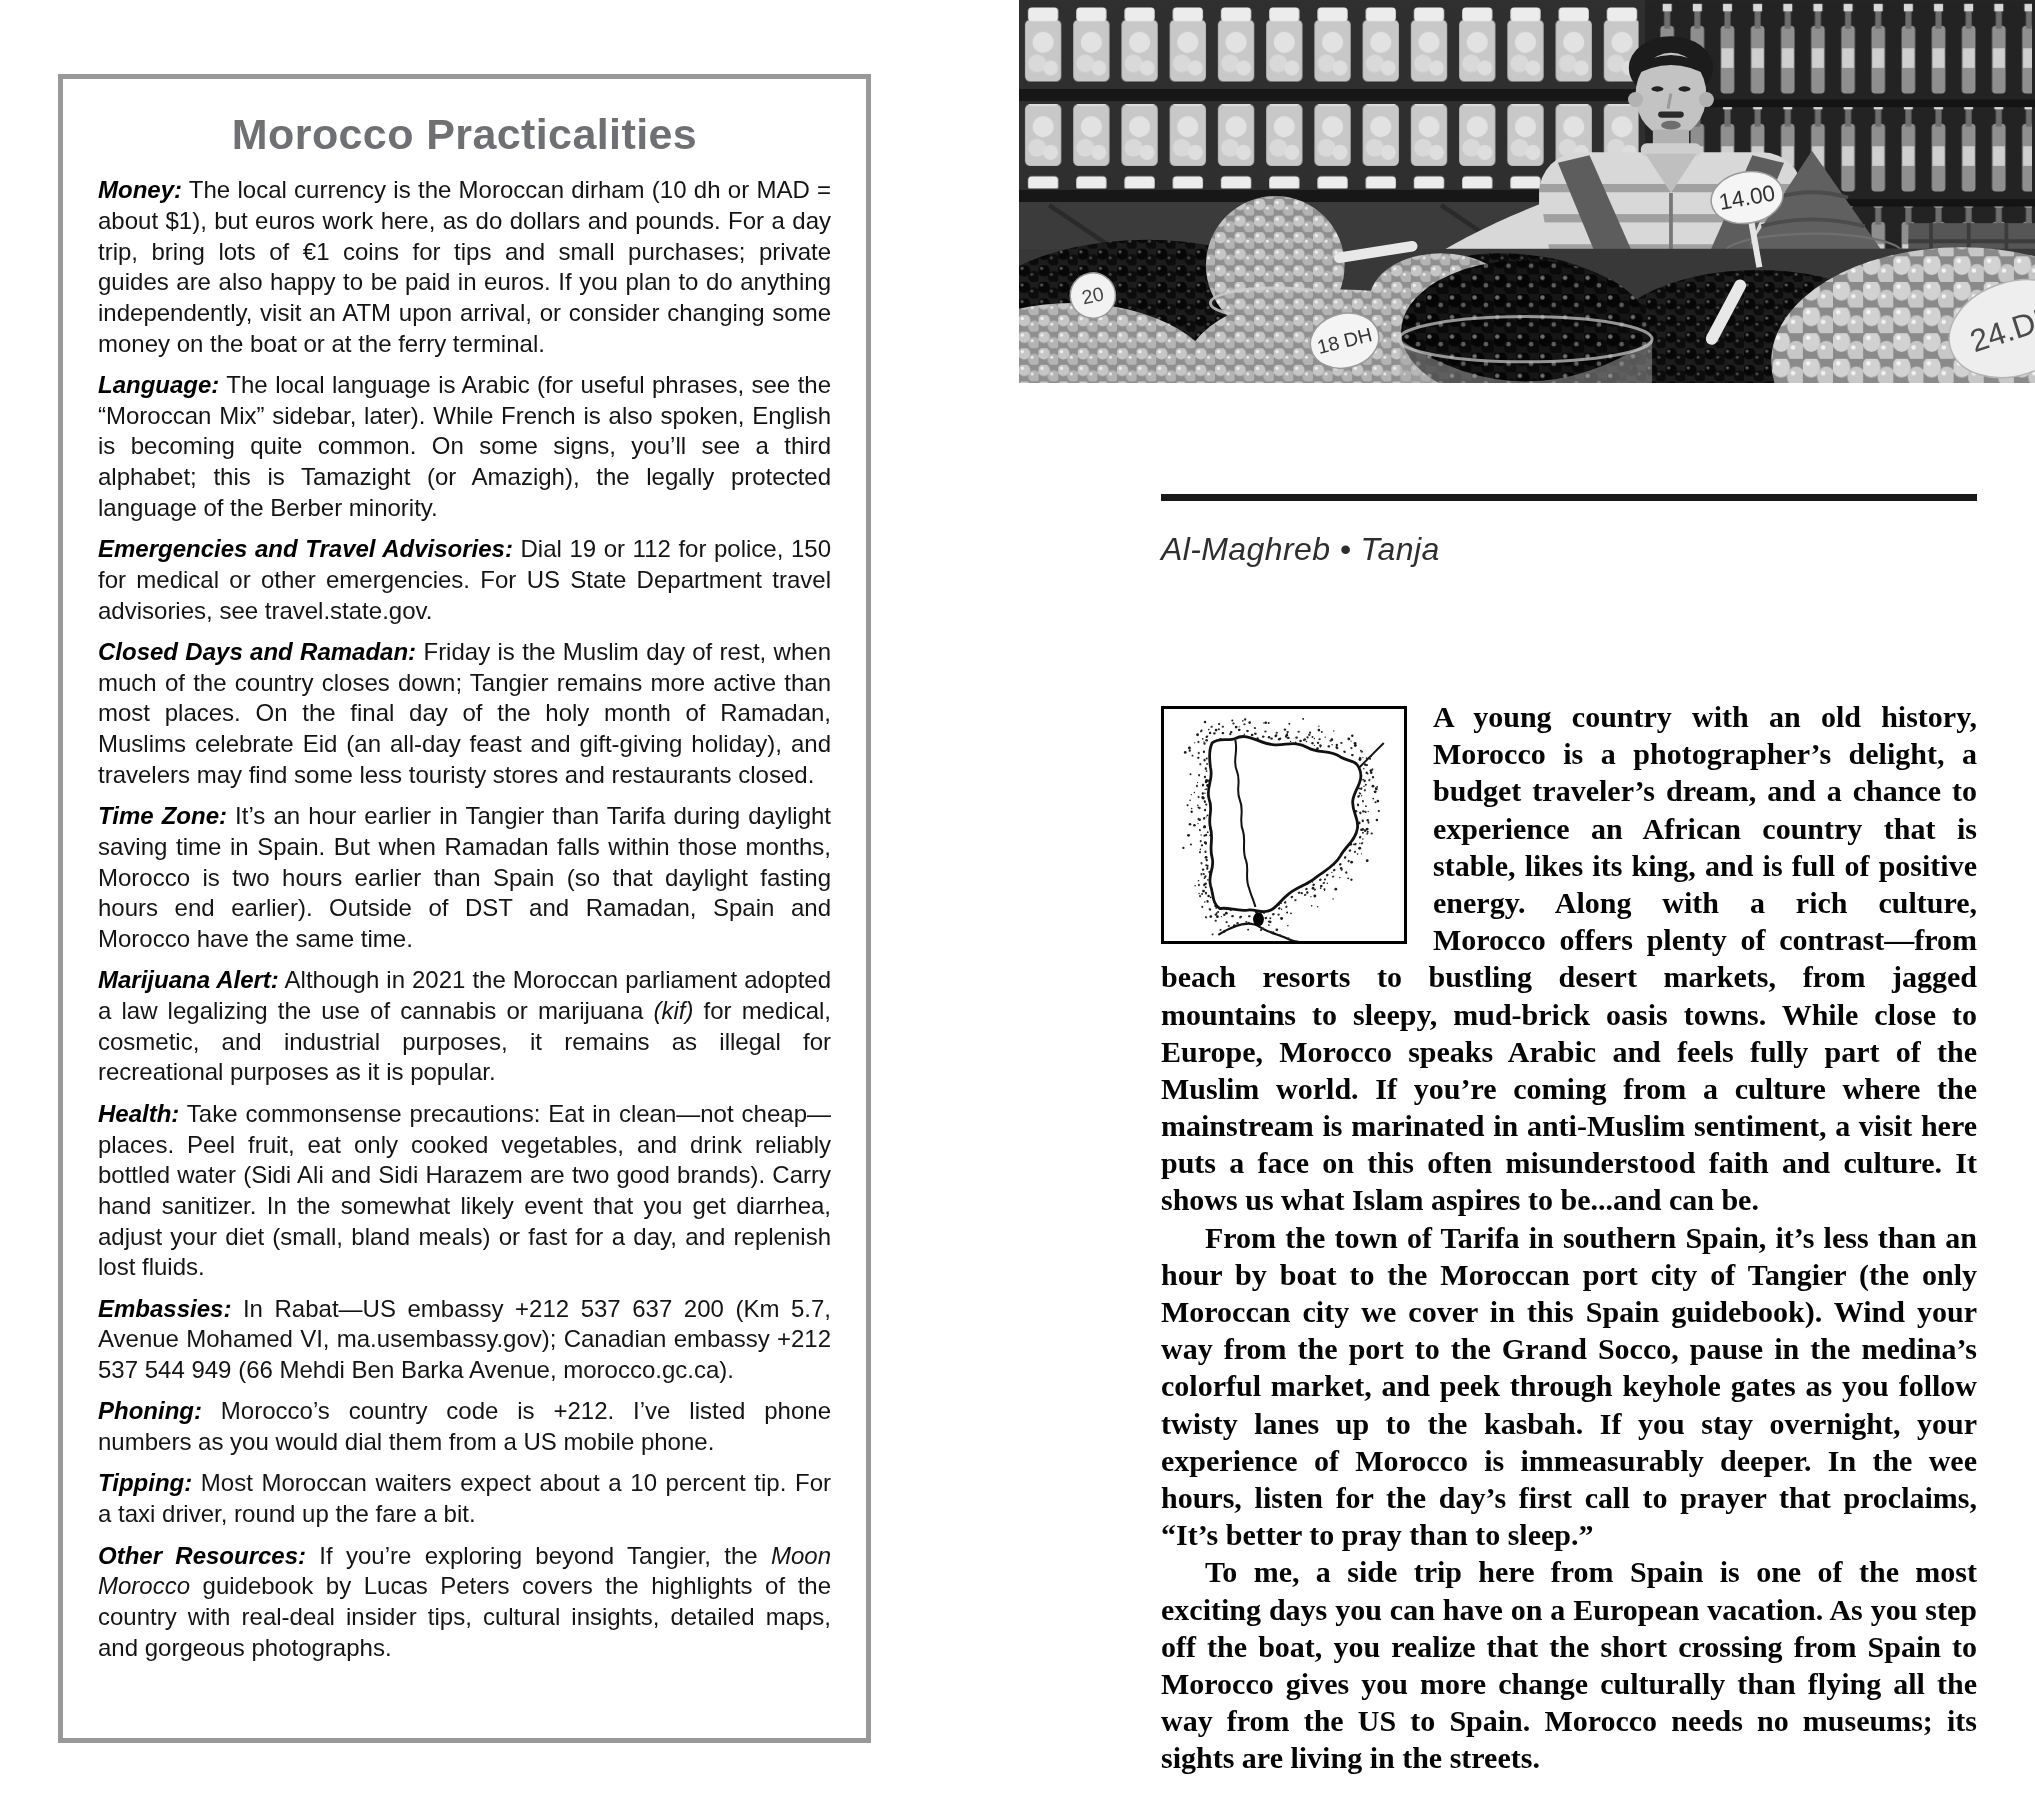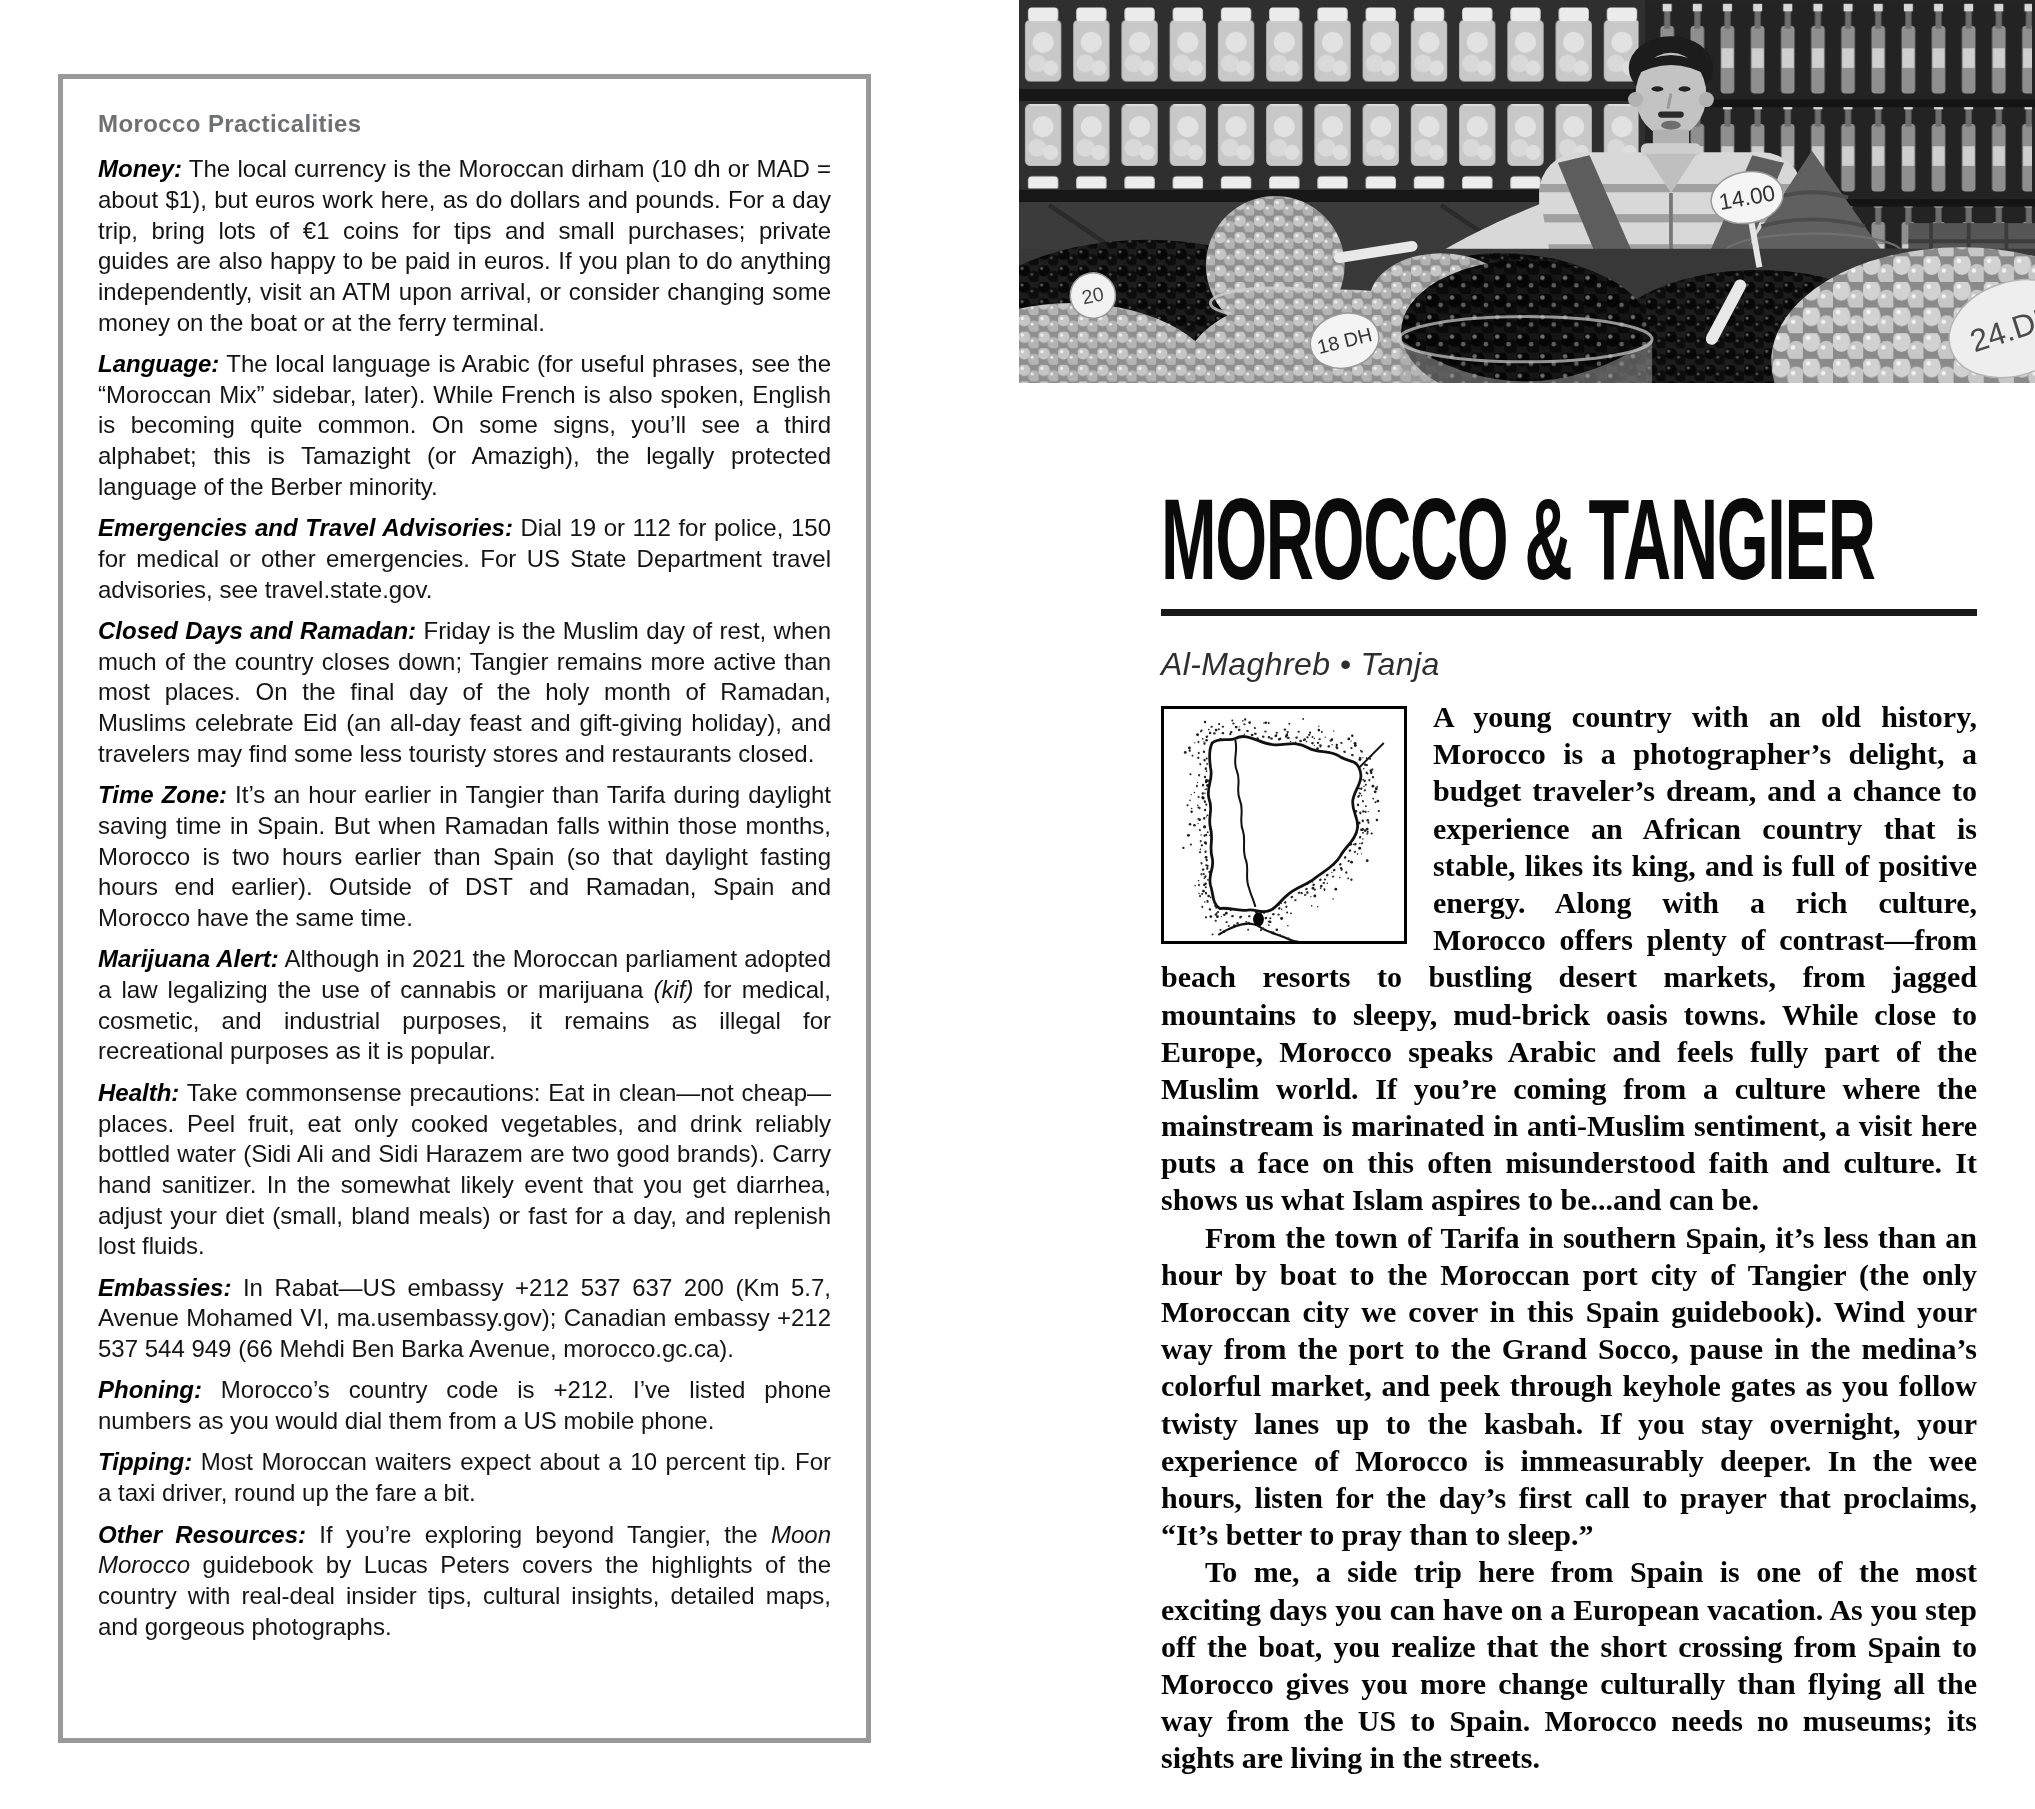--- a/index.html
+++ b/index.html
@@ -13,21 +13,21 @@
     width:2035px;height:1809px;position:relative;background:#ffffff;
     font-family:"Liberation Sans",sans-serif;color:var(--text);
   }
   
   .sidebar{
     position:absolute;left:58px;top:74px;width:813px;height:1669px;
     box-sizing:border-box;border:5.3px solid var(--sidebar-border);
     background:#fff;padding:26px 35px 22.6px 35px;overflow:hidden;
   }
   .sidebar h2{
-    margin:4.5px 0 16.6px 0;font-size:24px;font-weight:700;
+    margin:4.5px 0 16.6px 0;text-align:center;font-size:43px;font-weight:700;
     color:var(--sidebar-title);letter-spacing:0.4px;
   }
   .entry{
     margin:0 0 10.6px 0;font-size:24px;line-height:1.28;text-align:justify;
     color:var(--text);hyphens:auto;-webkit-hyphens:auto;
   }
   .entry .lbl{font-weight:700;color:#000;font-style:italic;}
   .entry .ital{font-style:italic;}
   
   .photo{position:absolute;left:1019px;top:0;width:1016px;height:383px;overflow:hidden;background:#4c4c4c;}
@@ -228,21 +228,20 @@
       <text text-anchor="middle" y="10" font-size="30" fill="#333" font-family="Liberation Sans, sans-serif">14.00</text>
     </g>
     <g transform="translate(1320,436) rotate(-18)">
       <ellipse rx="88" ry="62" fill="#eeeeee" stroke="#b5b5b5" stroke-width="2"></ellipse>
       <text text-anchor="middle" y="14" font-size="42" fill="#4a4a4a" font-family="Liberation Sans, sans-serif">24.DH</text>
     </g>
   </svg>
 </div>
 
 <div class="chapter">
-  <h1><span class="condensed">MOROCCO &amp; TANGIER</span></h1>
   <div class="rule"></div>
   <div class="subtitle">Al-Maghreb • Tanja</div>
 </div>
 
 <div class="bodytext" id="body-paragraphs">
   <div class="mapbox">
     <svg viewBox="0 0 310 300" xmlns="http://www.w3.org/2000/svg" id="map-svg">
       <g id="stipple-group">
           <circle cx="43.2" cy="33.3" r="1.81" fill="#1a1a1a"></circle>
           <circle cx="52.9" cy="16.9" r="1.56" fill="#1a1a1a"></circle>

